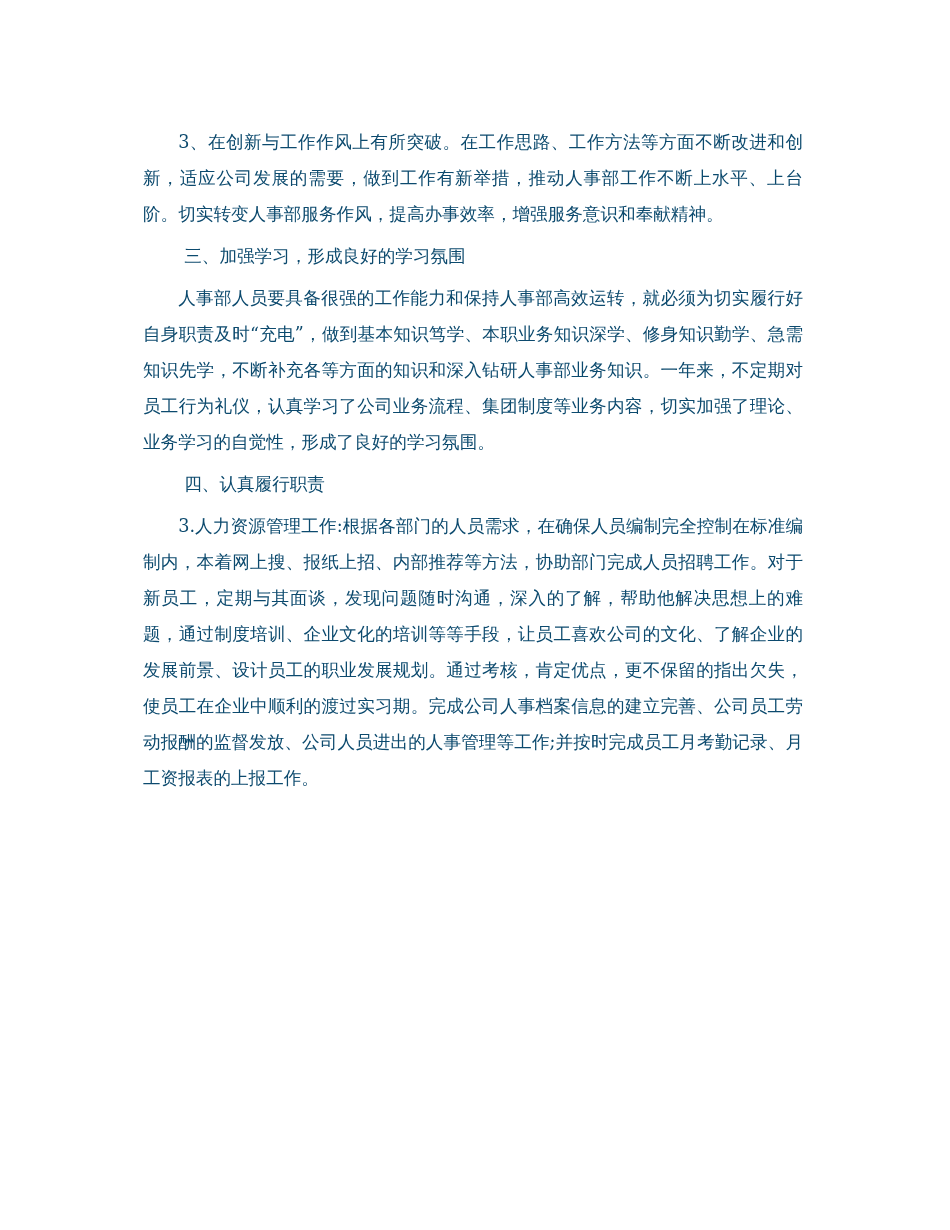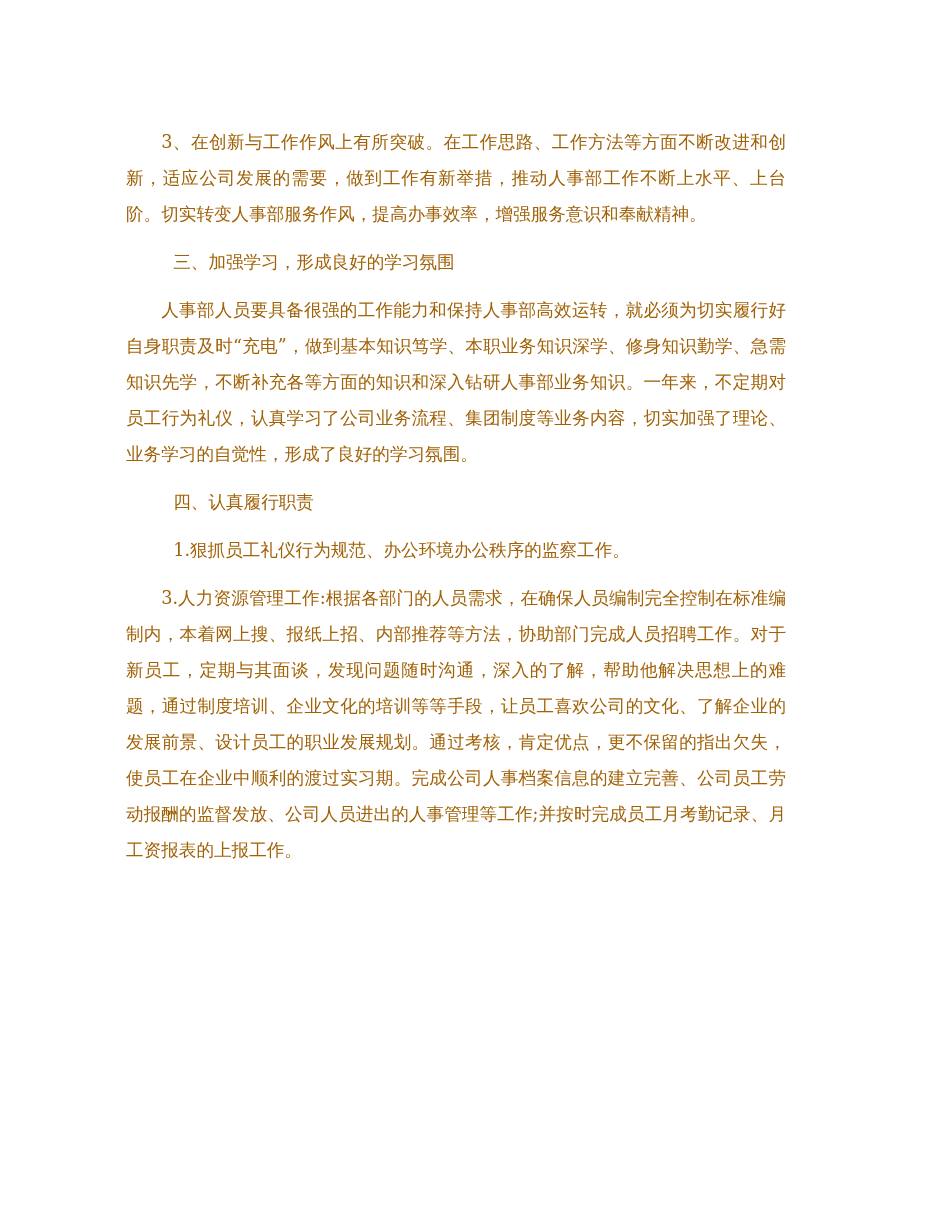--- a/index.html
+++ b/index.html
@@ -1,34 +1,33 @@
 <!DOCTYPE html>
 <html><head>
 <meta charset="utf-8">
 <style>
   html, body { margin: 0; padding: 0; background: #ffffff; }
   body { width: 950px; height: 1230px; position: relative; overflow: hidden; }
   .page {
     position: absolute;
-    left: 126px;
+    left: 143px;
     top: 124px;
     width: 660px;
     font-family: "DejaVu Serif", "Liberation Serif", serif;
     font-size: 17.6px;
     line-height: 36px;
-    color: #a16207;
+    color: #0c4a6e;
     text-align: justify;
     text-justify: inter-character;
   }
   .para { margin: 0; text-indent: 2em; }
-  .heading { margin: 12px; text-indent: 2em; }
+  .heading { margin: 6px; text-indent: 2em; }
 </style>
 </head>
 <body>
 
 <div class="page">
   <p class="para">3、在创新与工作作风上有所突破。在工作思路、工作方法等方面不断改进和创新，适应公司发展的需要，做到工作有新举措，推动人事部工作不断上水平、上台阶。切实转变人事部服务作风，提高办事效率，增强服务意识和奉献精神。</p>
   <p class="heading">三、加强学习，形成良好的学习氛围</p>
   <p class="para">人事部人员要具备很强的工作能力和保持人事部高效运转，就必须为切实履行好自身职责及时“充电”，做到基本知识笃学、本职业务知识深学、修身知识勤学、急需知识先学，不断补充各等方面的知识和深入钻研人事部业务知识。一年来，不定期对员工行为礼仪，认真学习了公司业务流程、集团制度等业务内容，切实加强了理论、业务学习的自觉性，形成了良好的学习氛围。</p>
   <p class="heading">四、认真履行职责</p>
-  <p class="heading">1.狠抓员工礼仪行为规范、办公环境办公秩序的监察工作。</p>
   <p class="para">3.人力资源管理工作:根据各部门的人员需求，在确保人员编制完全控制在标准编制内，本着网上搜、报纸上招、内部推荐等方法，协助部门完成人员招聘工作。对于新员工，定期与其面谈，发现问题随时沟通，深入的了解，帮助他解决思想上的难题，通过制度培训、企业文化的培训等等手段，让员工喜欢公司的文化、了解企业的发展前景、设计员工的职业发展规划。通过考核，肯定优点，更不保留的指出欠失，使员工在企业中顺利的渡过实习期。完成公司人事档案信息的建立完善、公司员工劳动报酬的监督发放、公司人员进出的人事管理等工作;并按时完成员工月考勤记录、月工资报表的上报工作。</p>
 </div>
 
 </body></html>

